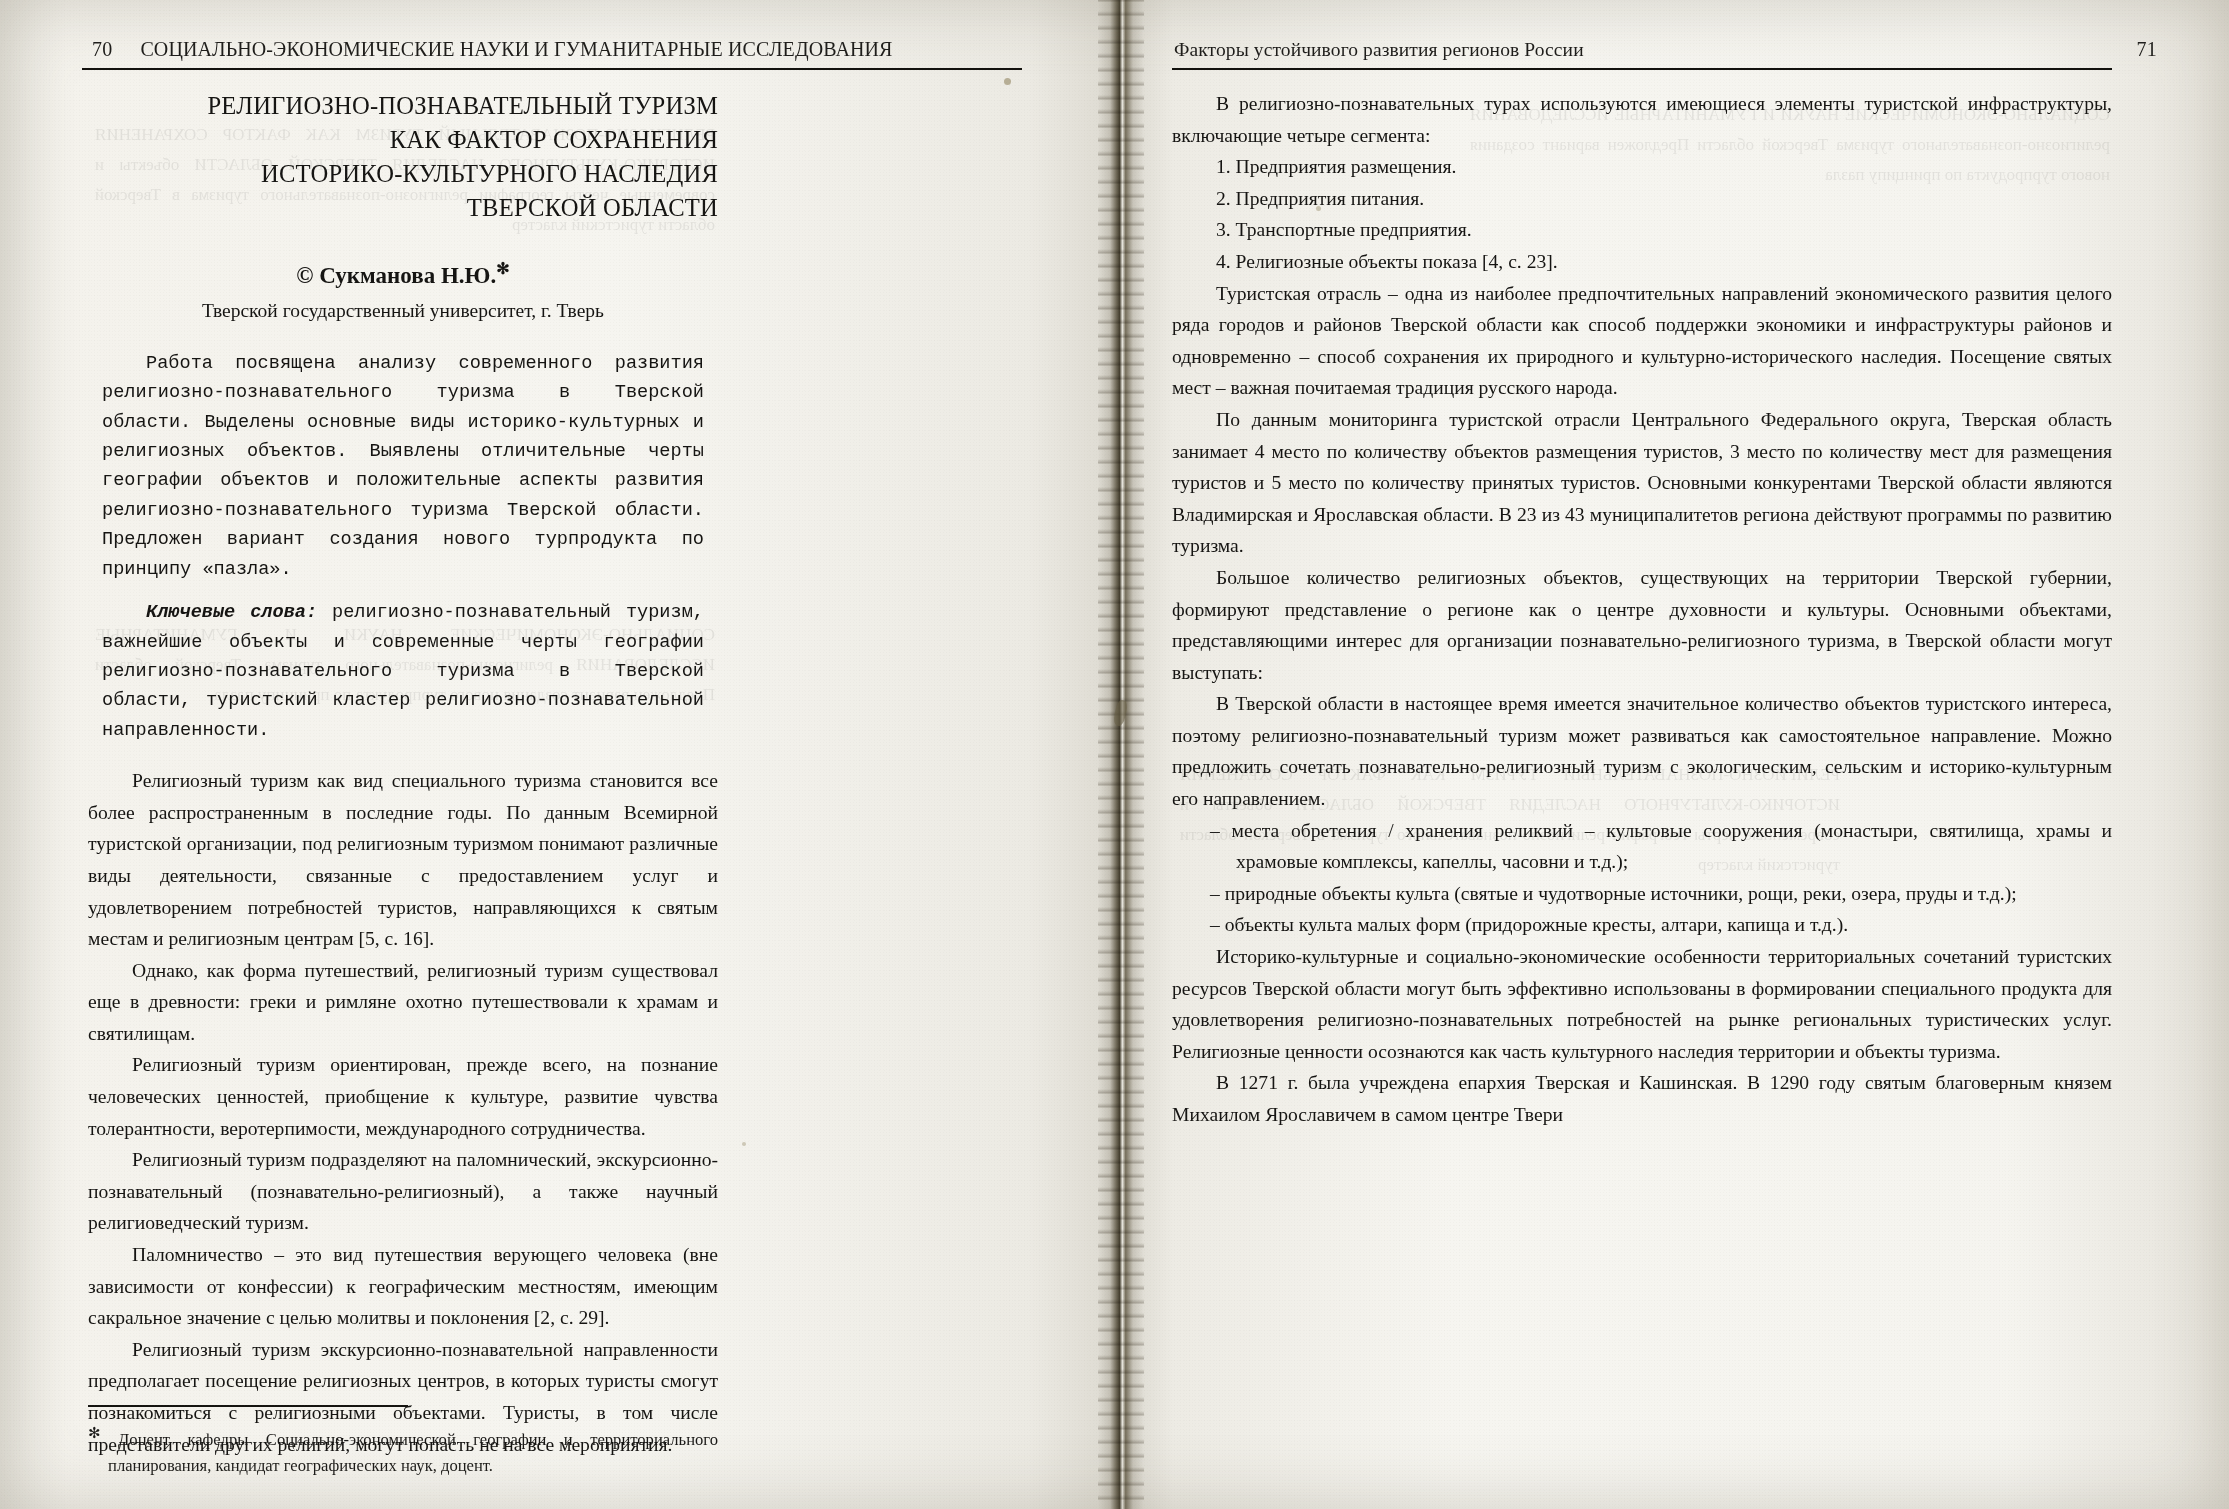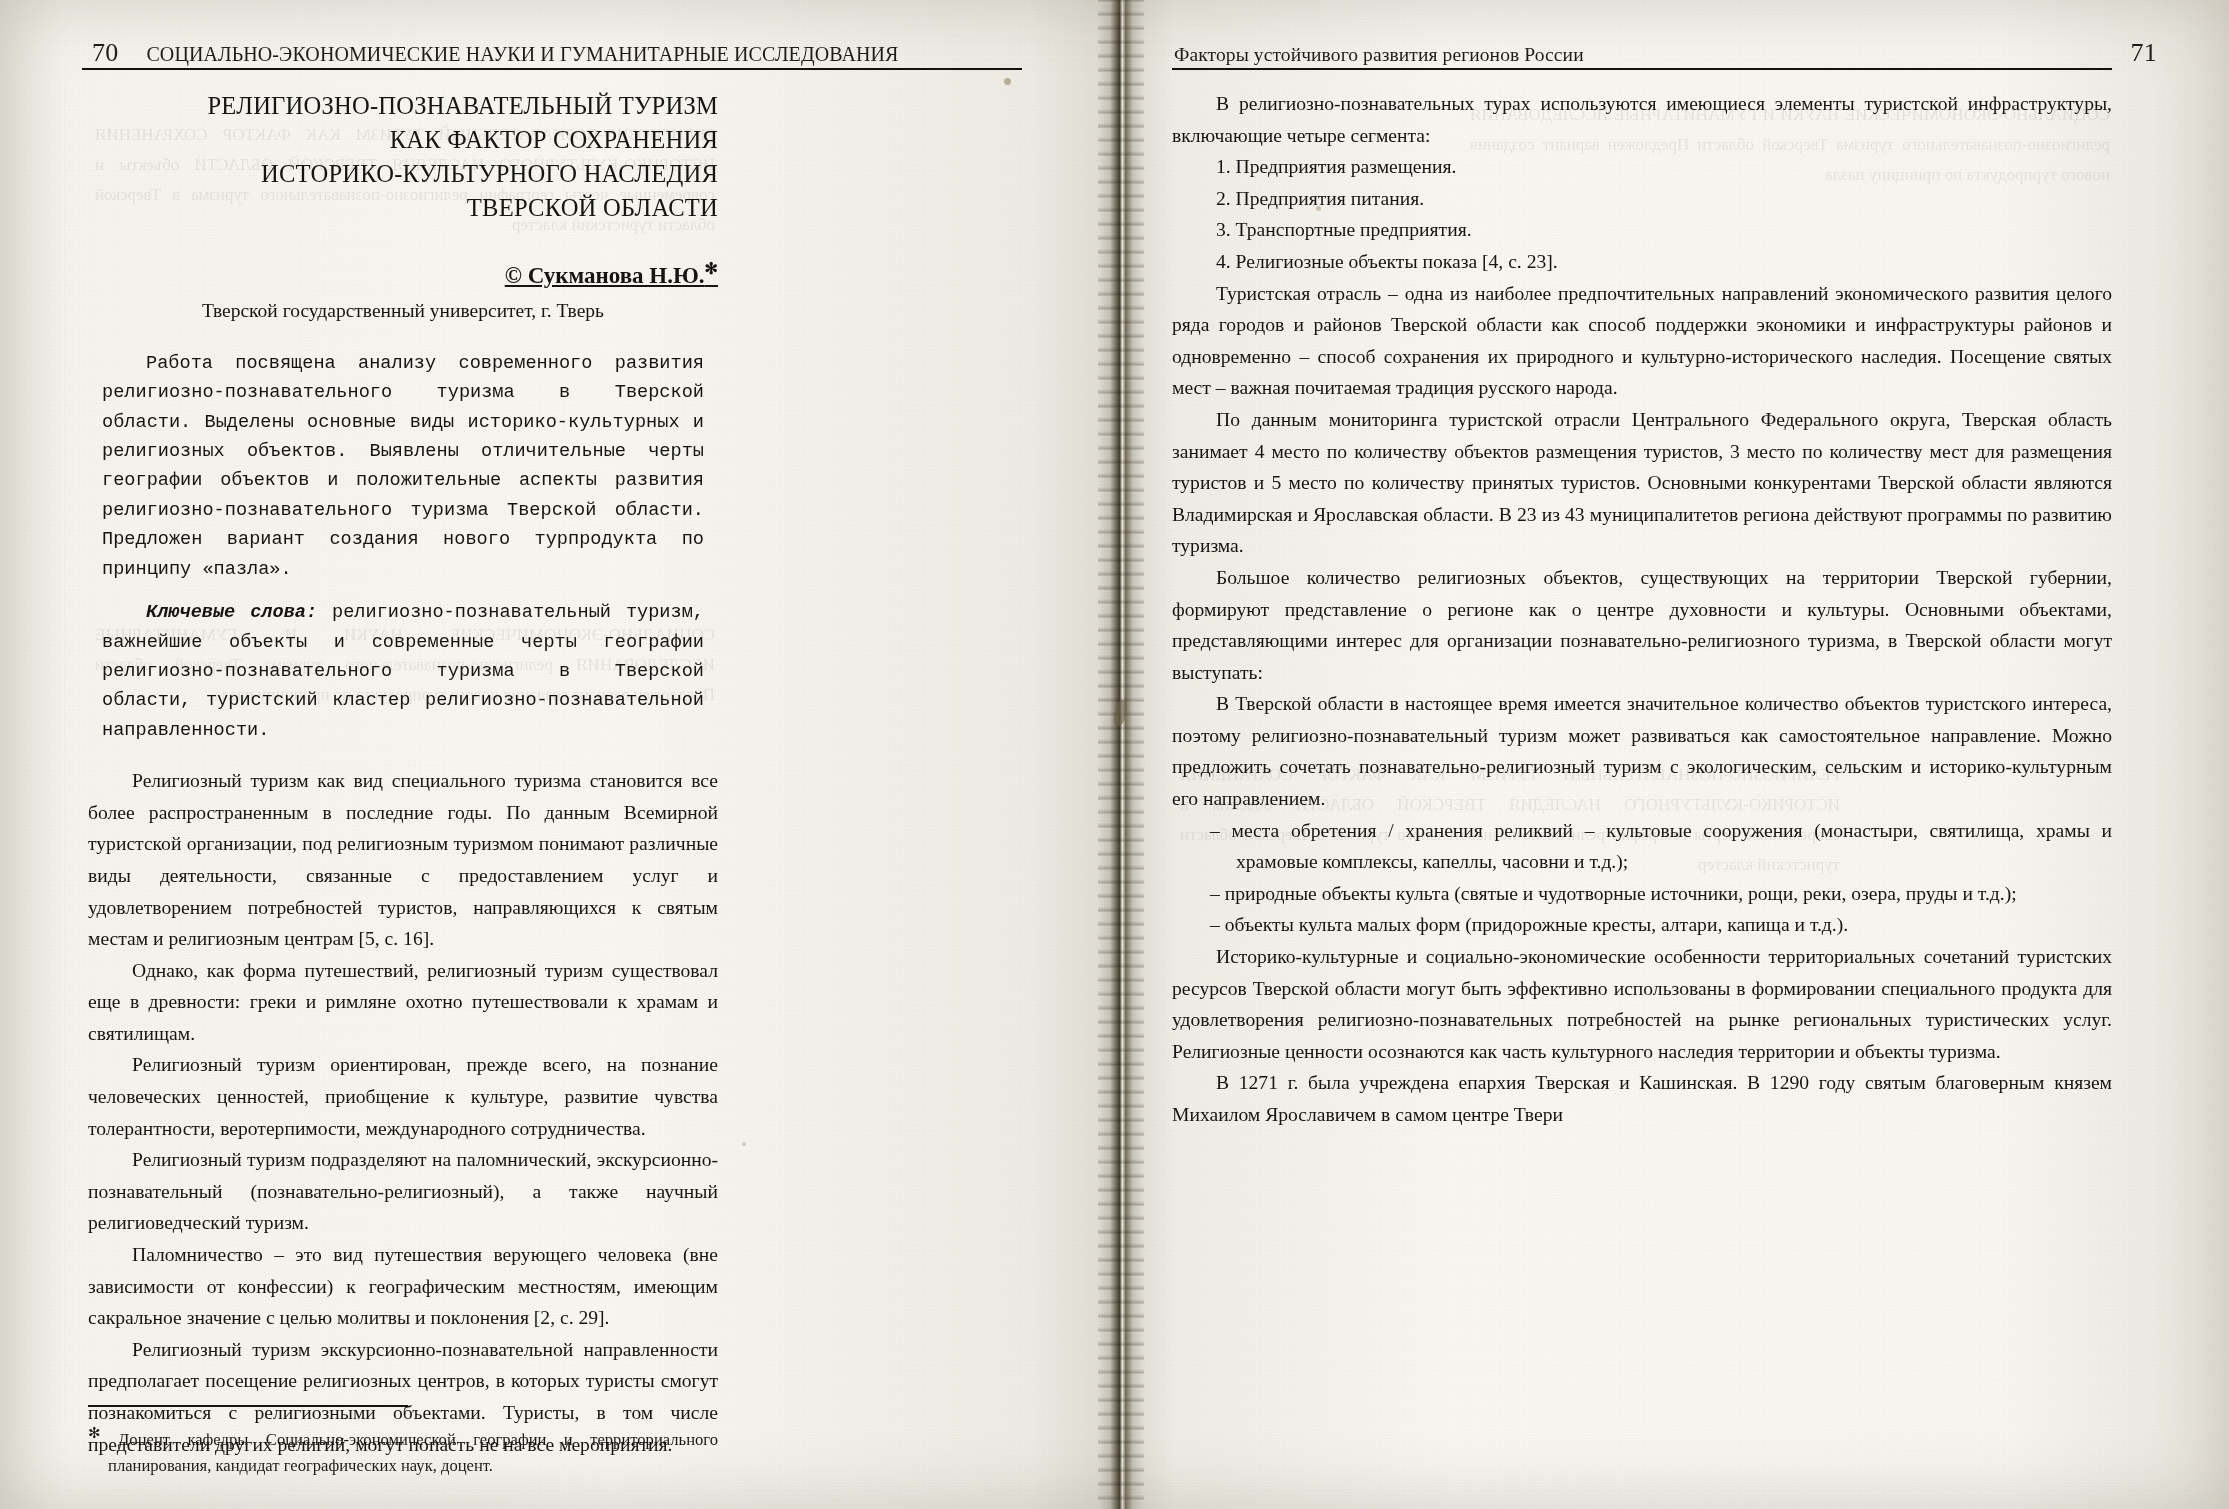--- a/index.html
+++ b/index.html
@@ -114,21 +114,21 @@
     display: flex;
     align-items: baseline;
     font-size: 20.5px;
     color: #1d1c1a;
     white-space: nowrap;
   }
   .page.left .running-head  { left: 92px;  right: 60px; }
   .page.right .running-head { left: 30px;  right: 72px; text-align: center; }
 
   .folio {
-    font-size: 26px;
+    font-size: 20px;
     letter-spacing: .2px;
   }
   .rh-title-caps {
     font-size: 20px;
     letter-spacing: .1px;
   }
   .rh-title-norm {
     font-size: 19.5px;
     letter-spacing: .1px;
   }
@@ -160,25 +160,24 @@
 
   .art-title {
     text-align: right;
     font-weight: 400;
     font-size: 24.6px;
     line-height: 34px;
     letter-spacing: .2px;
     margin: 5px 0 0 0;
   }
   .byline {
-    text-align: right;
+    text-align: center;
     font-weight: 700;
     font-size: 23px;
     margin: 28px 0 0 0;
-    text-decoration: underline;
   }
   .byline .star { font-size: 16px; vertical-align: super; font-weight: 700; }
   .affil {
     text-align: center;
     font-size: 19.5px;
     margin: 4px 0 0 0;
   }
 
   .abstract {
     margin: 22px 0 0 0;

